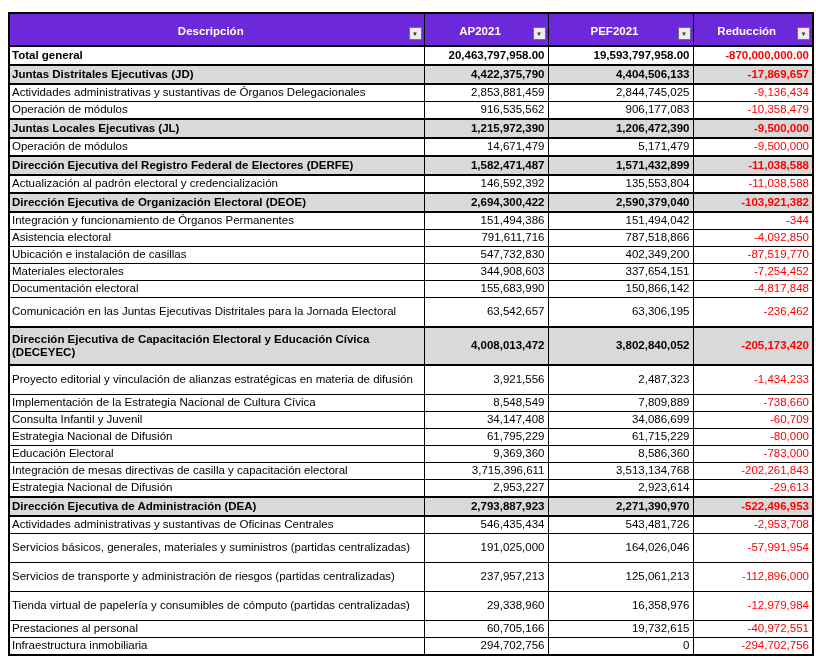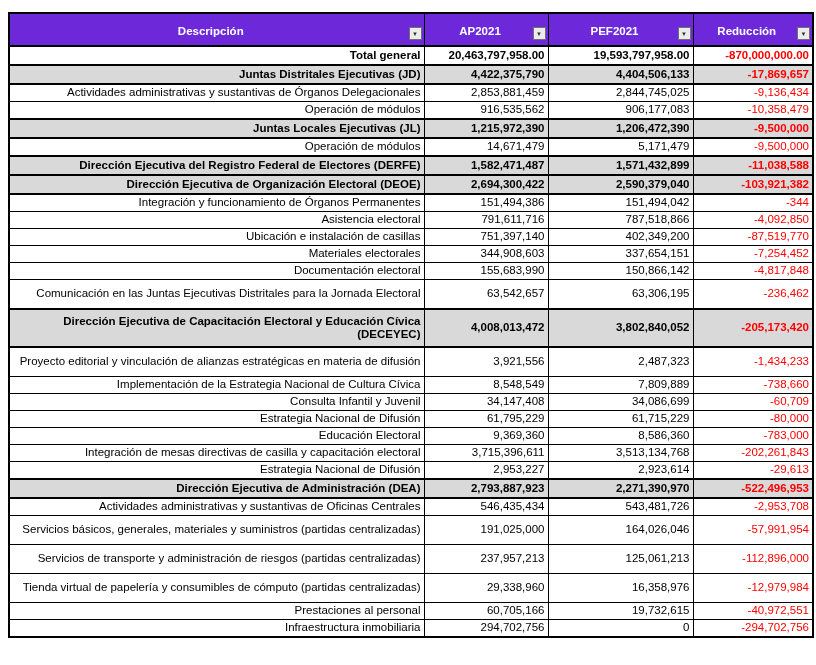--- a/index.html
+++ b/index.html
@@ -12,21 +12,21 @@
   col.c-red{width:120px;}
   th{background:#6d28d9;color:#ffffff;font-size:11.5px;font-weight:bold;height:31px;
      border:1px solid #000;border-bottom:2px solid #000;position:relative;text-align:center;
      vertical-align:middle;padding:0 14px 0 2px;}
   th .hlabel{display:inline-block;padding-top:2px;}
   .filter-btn{position:absolute;right:2px;bottom:5px;width:13px;height:13px;background:#ECECEC;
      border:1px solid #707070;color:#333;font-size:6px;line-height:12px;text-align:center;
      box-sizing:border-box;cursor:pointer;}
   td{border:1px solid #000;font-size:11.5px;line-height:1.15;padding:1px 3px;
      vertical-align:middle;color:#000;background:#fff;overflow:hidden;}
-  td.desc{text-align:right;padding-left:2px;}
+  td.desc{text-align:left;padding-left:2px;}
   td.num{text-align:right;white-space:nowrap;}
   tr.item td{height:14px;}
   tr.tall td{height:26px;}
   tr.total td,tr.section td{font-weight:bold;border-top:2px solid #000;border-bottom:2px solid #000;height:15px;}
   tr.section td{background:#D9D9D9;margin-top:44px;}
   tr.section.tall td{height:34px;}
   td.neg{color:#FF0000;padding-left:27px;}
   td.selected{background:#DCE6F1;}
 </style>
 </head>
@@ -84,41 +84,47 @@
           <td class="num">14,671,479</td>
           <td class="num">5,171,479</td>
           <td class="num neg">-9,500,000</td>
         </tr>
         <tr class="section">
           <td class="desc">Dirección Ejecutiva del Registro Federal de Electores (DERFE)</td>
           <td class="num">1,582,471,487</td>
           <td class="num">1,571,432,899</td>
           <td class="num neg">-11,038,588</td>
         </tr>
+        <tr class="item">
+          <td class="desc">Actualización al padrón electoral y credencialización</td>
+          <td class="num">146,592,392</td>
+          <td class="num">135,553,804</td>
+          <td class="num neg">-11,038,588</td>
+        </tr>
         <tr class="section">
           <td class="desc">Dirección Ejecutiva de Organización Electoral (DEOE)</td>
           <td class="num">2,694,300,422</td>
           <td class="num">2,590,379,040</td>
           <td class="num neg">-103,921,382</td>
         </tr>
         <tr class="item">
           <td class="desc">Integración y funcionamiento de Órganos Permanentes</td>
           <td class="num">151,494,386</td>
           <td class="num">151,494,042</td>
           <td class="num neg">-344</td>
         </tr>
         <tr class="item">
           <td class="desc">Asistencia electoral</td>
           <td class="num">791,611,716</td>
           <td class="num">787,518,866</td>
           <td class="num neg">-4,092,850</td>
         </tr>
         <tr class="item">
           <td class="desc">Ubicación e instalación de casillas</td>
-          <td class="num">751,397,140</td>
+          <td class="num">547,732,830</td>
           <td class="num">402,349,200</td>
           <td class="num neg">-87,519,770</td>
         </tr>
         <tr class="item">
           <td class="desc">Materiales electorales</td>
           <td class="num">344,908,603</td>
           <td class="num">337,654,151</td>
           <td class="num neg">-7,254,452</td>
         </tr>
         <tr class="item">

